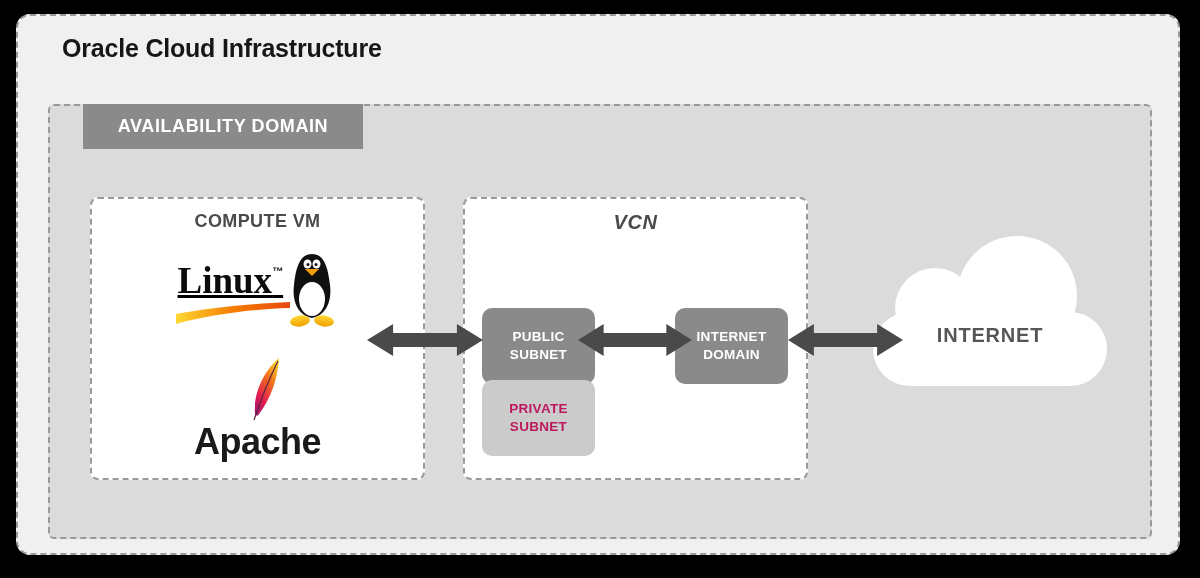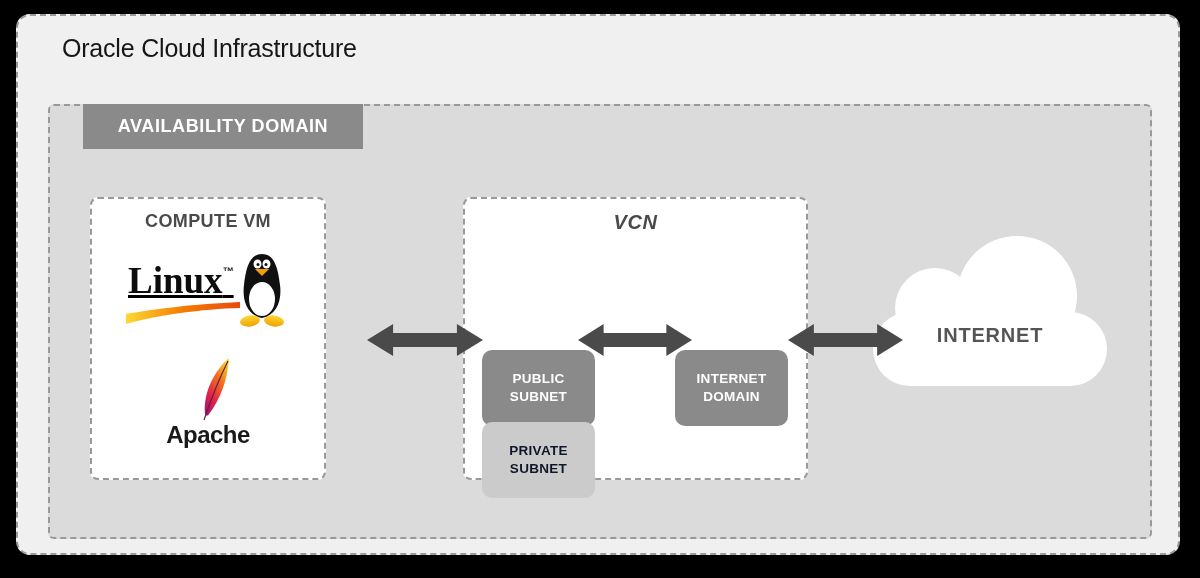--- a/index.html
+++ b/index.html
@@ -3,62 +3,62 @@
 <meta charset="utf-8">
 <style>
   html,body{margin:0;padding:0;background:#000;}
   .stage{position:relative;width:1200px;height:578px;background:#000;overflow:hidden;
          font-family:"Liberation Sans",sans-serif;}
   *{box-sizing:border-box;}
 
   .panel{position:absolute;left:16px;top:14px;width:1164px;height:541px;
          background:#f0f0f0;border:2px dashed #9b9b9b;border-radius:14px;}
 
-  .page-title{position:absolute;left:44px;top:18px;font-size:25px;font-weight:normal;
+  .page-title{position:absolute;left:44px;top:18px;font-size:25px;font-weight:bold;
               color:#161616;letter-spacing:-0.2px;}
 
   .ad-box{position:absolute;left:30px;top:88px;width:1104px;height:435px;
           background:#dbdbdb;border:2px dashed #999;border-radius:6px;}
 
   .ad-tab{position:absolute;left:33px;top:-2px;width:280px;height:45px;background:#8a8a8a;
           display:flex;align-items:center;justify-content:center;
           color:#fff;font-weight:bold;font-size:18px;letter-spacing:0.6px;}
 
   .dashed-card{position:absolute;background:#fff;border:2px dashed #999;border-radius:8px;}
-  .compute-box{left:40px;top:91px;width:236px;height:283px;}
+  .compute-box{left:40px;top:91px;width:335px;height:283px;}
   .vcn-box{left:413px;top:91px;width:345px;height:283px;}
 
   .card-title{position:absolute;top:12px;left:0;right:0;text-align:center;
               font-weight:bold;color:#4a4a4a;}
   .compute-title{font-size:18px;letter-spacing:0.4px;}
   .vcn-title{font-size:20px;letter-spacing:0.6px;font-style:italic;}
 
   
   .linux-logo{position:absolute;top:60px;left:0;right:0;display:flex;
               justify-content:center;align-items:center;text-decoration:underline;}
   .linux-word-block{display:flex;flex-direction:column;align-items:stretch;}
   .linux-wordmark{font-family:"Liberation Serif",serif;font-weight:bold;font-size:37px;
                   color:#0c0c0c;line-height:1;white-space:nowrap;}
   .linux-tm{font-size:11px;vertical-align:18px;font-family:"Liberation Sans",sans-serif;}
   .linux-swoosh{margin-top:2px;margin-left:-4px;}
   .tux{margin-left:-6px;margin-top:-6px;}
 
   
   .apache-logo{position:absolute;top:158px;left:0;right:0;display:flex;
                flex-direction:column;align-items:center;}
-  .apache-wordmark{font-weight:bold;font-size:24px;color:#1a1a1a;margin-top:-2px;
+  .apache-wordmark{font-weight:bold;font-size:36px;color:#1a1a1a;margin-top:-2px;
                    letter-spacing:-0.5px;}
   .apache-feather{margin-left:18px;}
 
   
   .node{position:absolute;width:113px;height:76px;border-radius:10px;display:flex;
         flex-direction:column;align-items:center;justify-content:center;
-        font-weight:bold;font-size:13.5px;line-height:1.3;letter-spacing:0.3px;margin-top:42px;}
+        font-weight:bold;font-size:13.5px;line-height:1.3;letter-spacing:0.3px;}
   .node-dark{background:#8a8a8a;color:#fff;}
-  .node-light{background:#cbcbcb;color:#0f172a;}
+  .node-light{background:#cbcbcb;color:#be185d;}
   .public-subnet{left:432px;top:202px;}
   .internet-gateway{left:625px;top:202px;}
   .private-subnet{left:432px;top:274px;}
 
   
   .arrow{position:absolute;top:216px;height:36px;z-index:5;}
   .arrow svg{display:block;width:100%;height:100%;}
   .arrow-1{left:317px;width:116px;}
   .arrow-2{left:528px;width:114px;}
   .arrow-3{left:738px;width:115px;}

